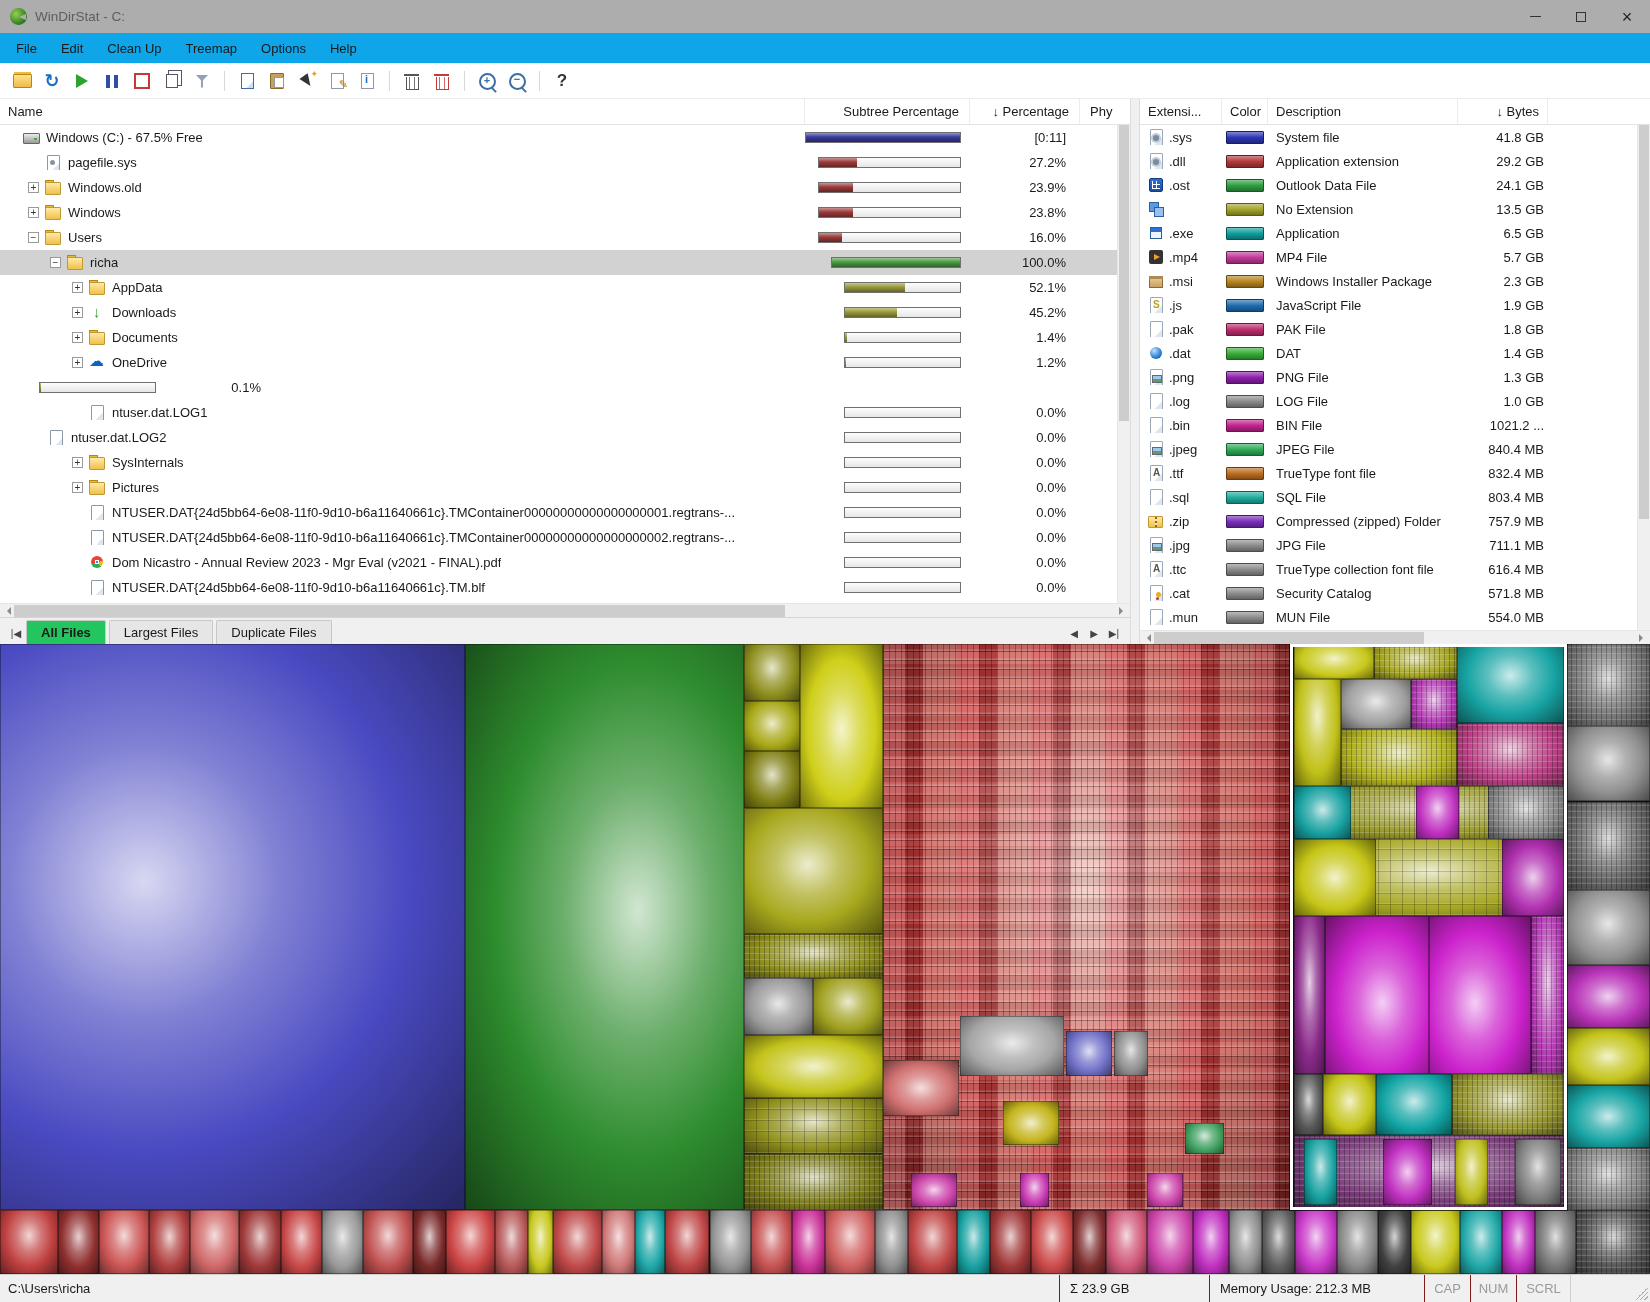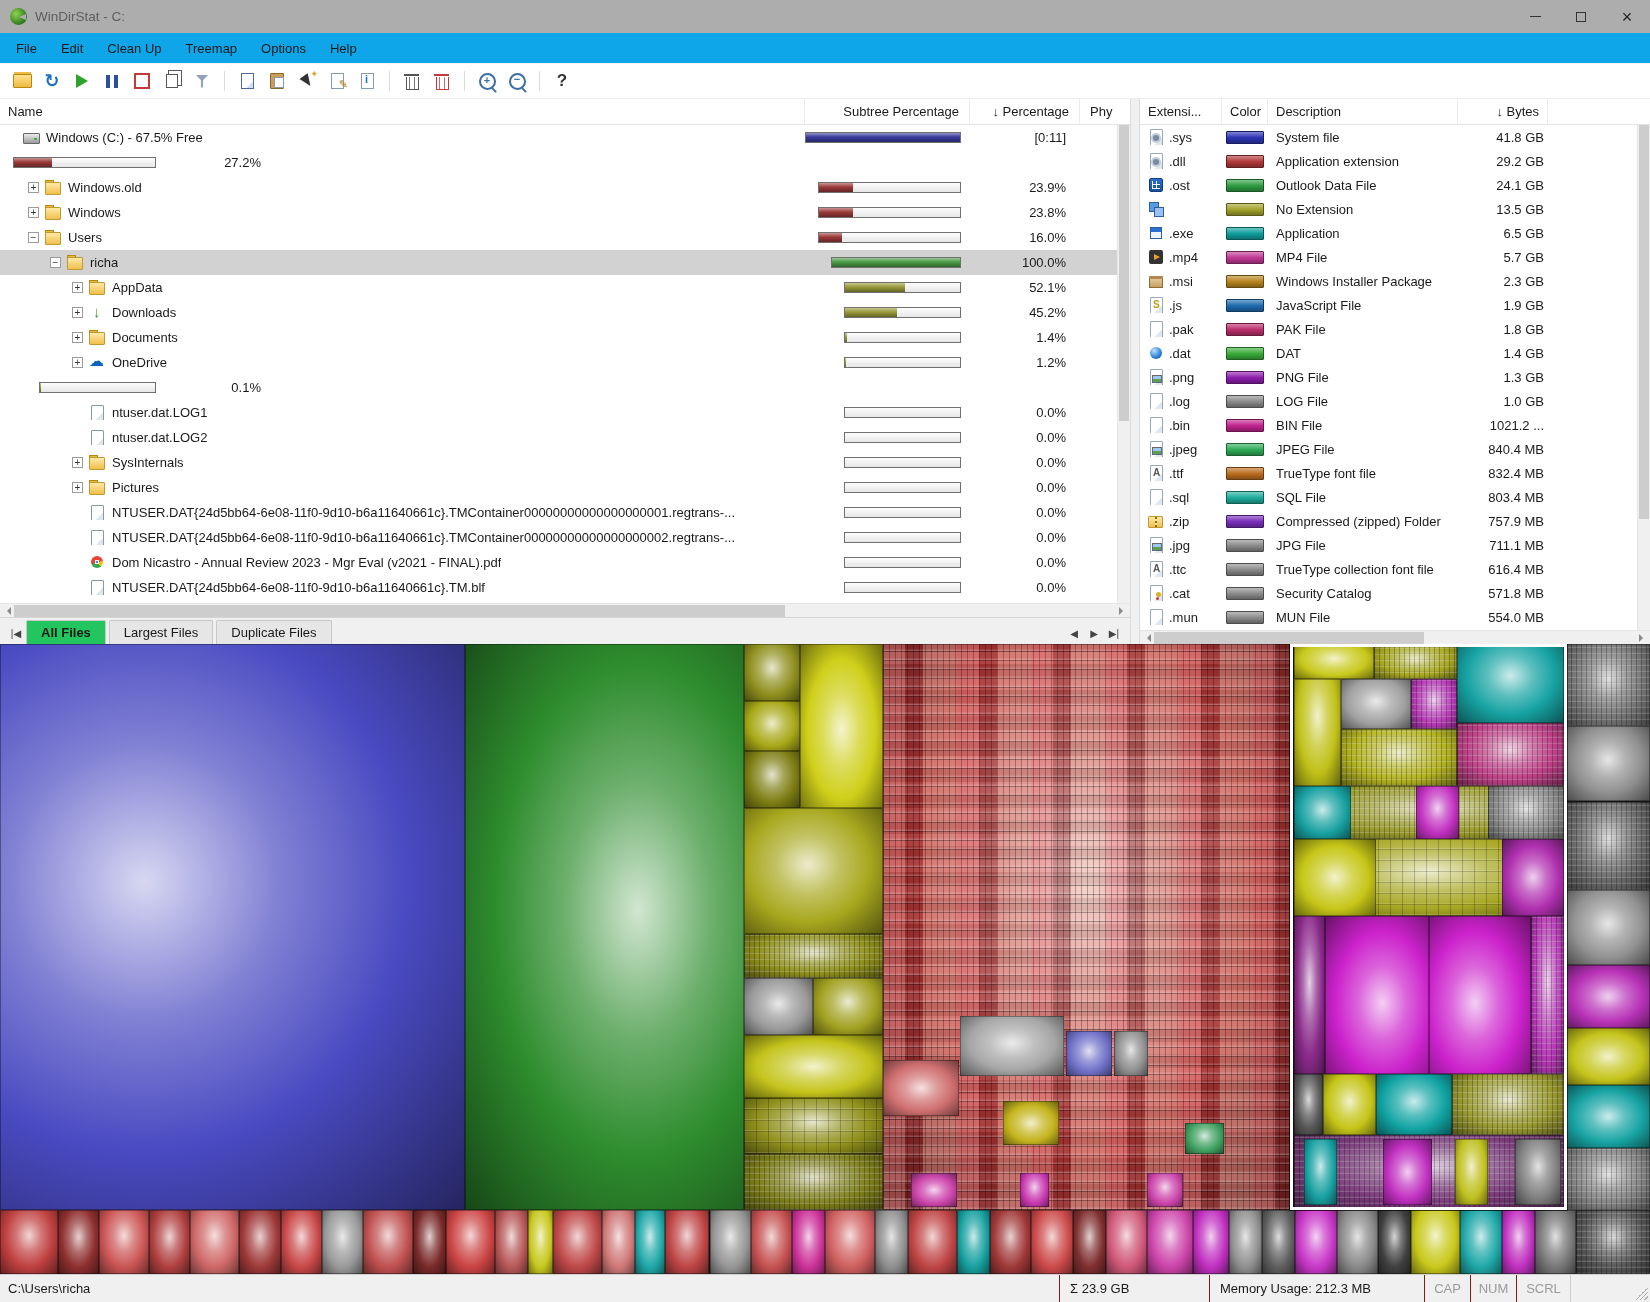--- a/index.html
+++ b/index.html
@@ -225,20 +225,25 @@
             </div>
             <div class="c-bar" style="padding-left: 0px;">
               <div class="bartrack">
                 <div class="barfill" style="width: 100%; background: linear-gradient(rgb(147, 147, 202), rgb(59, 59, 158) 45%, rgb(38, 38, 103));"></div>
               </div>
             </div>
             <div class="c-pct">[0:11]</div>
             <div class="c-phy"></div>
           </div>
           <div class="trow">
+            <div class="c-name" style="padding-left: 28px;">
+              <span class="expander hid"></span>
+              <span class="ticon ticon-sysfile"></span>
+              <span class="tname">pagefile.sys</span>
+            </div>
             <div class="c-bar" style="padding-left: 13px;">
               <div class="bartrack">
                 <div class="barfill" style="width: 27%; background: linear-gradient(rgb(201, 147, 147), rgb(156, 58, 58) 45%, rgb(101, 38, 38));"></div>
               </div>
             </div>
             <div class="c-pct">27.2%</div>
             <div class="c-phy"></div>
           </div>
           <div class="trow">
             <div class="c-name" style="padding-left: 28px;">
@@ -369,21 +374,21 @@
             </div>
             <div class="c-bar" style="padding-left: 39px;">
               <div class="bartrack">
                 <div class="barfill" style="width: 0%; background: linear-gradient(rgb(199, 199, 147), rgb(154, 154, 58) 45%, rgb(100, 100, 38));"></div>
               </div>
             </div>
             <div class="c-pct">0.0%</div>
             <div class="c-phy"></div>
           </div>
           <div class="trow">
-            <div class="c-name" style="padding-left: 72px;">
+            <div class="c-name" style="padding-left: 31px;">
               <span class="expander hid"></span>
               <span class="ticon ticon-file"></span>
               <span class="tname">ntuser.dat.LOG2</span>
             </div>
             <div class="c-bar" style="padding-left: 39px;">
               <div class="bartrack">
                 <div class="barfill" style="width: 0%; background: linear-gradient(rgb(199, 199, 147), rgb(154, 154, 58) 45%, rgb(100, 100, 38));"></div>
               </div>
             </div>
             <div class="c-pct">0.0%</div>

